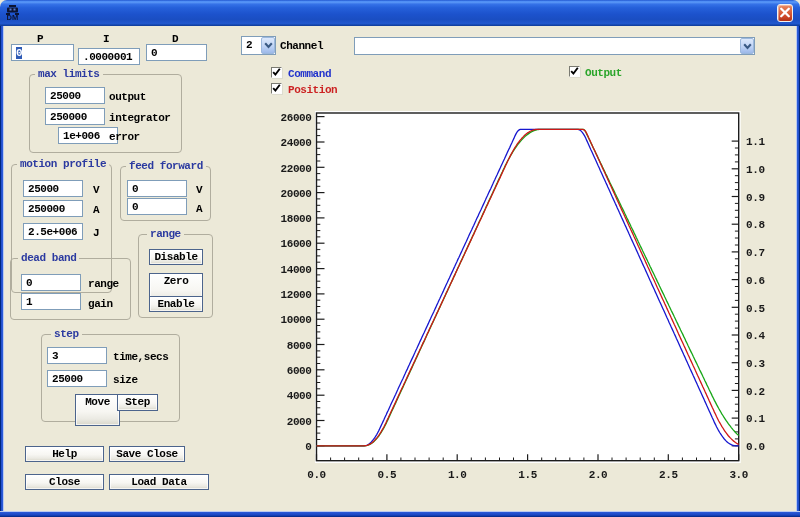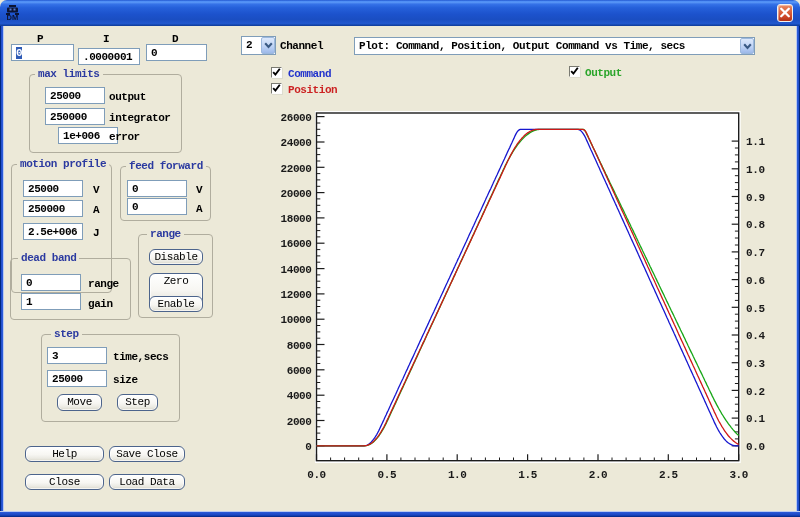--- a/index.html
+++ b/index.html
@@ -24,22 +24,22 @@
   background:linear-gradient(180deg,#b9c9f0 0,#b9c9f0 1px,#2a5ad8 1px,#1a46c3 4px,#00267e 6px); }
 #plot { position:absolute; left:0; top:0; }
 .lbl { position:absolute; font-weight:bold; font-size:11px; letter-spacing:-0.45px; color:#000; white-space:pre; }
 .cBlue { color:#2233cc; } .cRed { color:#cc2222;text-align:center; } .cGreen { color:#2ba52b; }
 .entry { position:absolute; background:#fff; border:1px solid #7f9db9; font-weight:bold;
   font-size:11px; letter-spacing:-0.45px; line-height:14px; padding:1px 0 0 4px; color:#000; }
 .sel { background:#2f5bb5; color:#fff; }
 .group { position:absolute; border:1px solid #b0ad9e; border-radius:4px; }
 .gtitle { position:absolute; background:#ece9d8; padding:0 3px; color:#2b3aa0;
   font-weight:bold; font-size:11px; letter-spacing:-0.45px; }
-.btn { position:absolute; border:1px solid #4c648c; border-radius:6px; text-align:center;
-  font-weight:normal; font-size:11px; letter-spacing:-0.45px; color:#000;
+.btn { position:absolute; border:1px solid #4c648c; border-radius:0; text-align:center;
+  font-weight:bold; font-size:11px; letter-spacing:-0.45px; color:#000;
   background:linear-gradient(180deg,#ffffff 0%,#f7f6f2 55%,#ebeae3 80%,#d9d7ca 100%);
   box-shadow:inset 0 0 0 1px rgba(255,255,255,.7); }
 .cb { position:absolute; width:11px; height:11px; background:#fff;
   border-top:1px solid #7a7a72; border-left:1px solid #7a7a72;
   border-right:1px solid #fdfdfd; border-bottom:1px solid #fdfdfd;
   box-shadow:1px 1px 0 rgba(220,218,205,.9); }
 .cb svg { position:absolute; left:-1px; top:-1px; }
 .combo { position:absolute; background:#fff; border:1px solid #7f9db9; }
 .cval { position:absolute; left:4px; top:2px; font-weight:bold; font-size:11px;
   letter-spacing:-0.45px; color:#000; white-space:pre; }
@@ -254,21 +254,20 @@
 <div class="combo" style="left:241px;top:36px;width:35px;height:19px">
 <span class="cval">2</span>
     <div class="cbtn" style="height:17px">
       <svg width="9" height="7" viewBox="0 0 9 7">
         <path d="M1.2 1.2 L4.5 5 L7.8 1.2" fill="none" stroke="#3a5a84" stroke-width="2.1"></path>
       </svg>
     </div>
   </div>
 <div class="lbl" style="left:280px;top:40px">Channel</div>
 <div class="combo" style="left:354px;top:37px;width:401px;height:18px">
-<span class="cval">Plot: Command, Position, Output Command vs Time, secs</span>
     <div class="cbtn" style="height:16px">
       <svg width="9" height="7" viewBox="0 0 9 7">
         <path d="M1.2 1.2 L4.5 5 L7.8 1.2" fill="none" stroke="#3a5a84" stroke-width="2.1"></path>
       </svg>
     </div>
   </div>
 <div class="cb" style="left:271px;top:67px">
     <svg width="11" height="11" viewBox="0 0 11 11">
       <path d="M2.2 5.2 L4.4 7.6 L8.8 1.8" fill="none" stroke="#000" stroke-width="1.9"></path>
     </svg>
@@ -318,17 +317,17 @@
 <div class="entry" style="left:21px;top:274px;width:60px;height:17px">0</div>
 <div class="lbl" style="left:88px;top:278px">range</div>
 <div class="entry" style="left:21px;top:293px;width:60px;height:17px">1</div>
 <div class="lbl" style="left:88px;top:298px">gain</div>
 <div class="group" style="left:41px;top:334px;width:139px;height:88px"></div>
 <div class="gtitle" style="left:51px;top:328px">step</div>
 <div class="entry" style="left:47px;top:347px;width:60px;height:17px">3</div>
 <div class="lbl" style="left:113px;top:351px">time,secs</div>
 <div class="entry" style="left:47px;top:370px;width:60px;height:17px">25000</div>
 <div class="lbl" style="left:113px;top:374px">size</div>
-<div class="btn" style="left:57px;top:394px;width:45px;height:17px;line-height:15px">Move</div>
+<div class="btn" style="left:75px;top:394px;width:45px;height:32px;line-height:15px">Move</div>
 <div class="btn" style="left:117px;top:394px;width:41px;height:17px;line-height:15px">Step</div>
 <div class="btn" style="left:25px;top:446px;width:79px;height:16px;line-height:14px">Help</div>
 <div class="btn" style="left:109px;top:446px;width:76px;height:16px;line-height:14px">Save Close</div>
 <div class="btn" style="left:25px;top:474px;width:79px;height:16px;line-height:14px">Close</div>
-<div class="btn" style="left:109px;top:474px;width:76px;height:16px;line-height:14px">Load Data</div>
+<div class="btn" style="left:109px;top:474px;width:100px;height:16px;line-height:14px">Load Data</div>
 </body></html>

